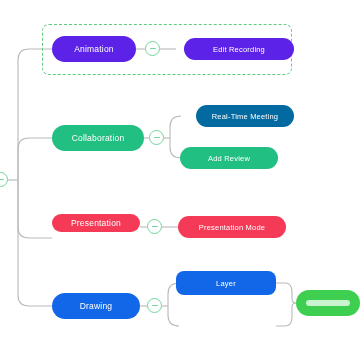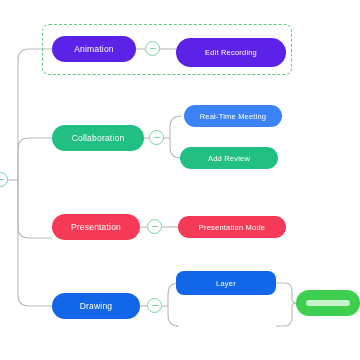--- a/index.html
+++ b/index.html
@@ -120,38 +120,38 @@
   <div class="root-toggle" style="left:-7px;top:172px;">
     <span class="minus"></span>
   </div>
 
   <div class="node lvl1" style="left:52px;top:36px;width:84px;height:26px;background:#5c22e8;">
     <span>Animation</span>
   </div>
   <div class="toggle" style="left:145px;top:41px;">
     <span class="minus"></span>
   </div>
-  <div class="node lvl2" style="left:176px;top:38px;width:110px;height:29px;background:#5c22e8;">
+  <div class="node lvl2" style="left:184px;top:38px;width:110px;height:22px;background:#5c22e8;">
     <span>Edit Recording</span>
   </div>
 
   <div class="node lvl1" style="left:52px;top:125px;width:92px;height:26px;background:#21bf82;">
     <span>Collaboration</span>
   </div>
   <div class="toggle" style="left:149px;top:130px;">
     <span class="minus"></span>
   </div>
-  <div class="node lvl2" style="left:184px;top:105px;width:98px;height:22px;background:#3b82f6;">
+  <div class="node lvl2" style="left:196px;top:105px;width:98px;height:22px;background:#0369a1;">
     <span>Real-Time Meeting</span>
   </div>
   <div class="node lvl2" style="left:180px;top:147px;width:98px;height:22px;background:#21bf82;">
     <span>Add Review</span>
   </div>
 
-  <div class="node lvl1" style="left:52px;top:214px;width:88px;height:26px;background:#f43a56;">
+  <div class="node lvl1" style="left:52px;top:214px;width:88px;height:18px;background:#f43a56;">
     <span>Presentation</span>
   </div>
   <div class="toggle" style="left:147px;top:219px;">
     <span class="minus"></span>
   </div>
   <div class="node lvl2" style="left:178px;top:216px;width:108px;height:22px;background:#f43a56;">
     <span>Presentation Mode</span>
   </div>
 
   <div class="node lvl1" style="left:52px;top:293px;width:88px;height:26px;background:#1167e8;">

